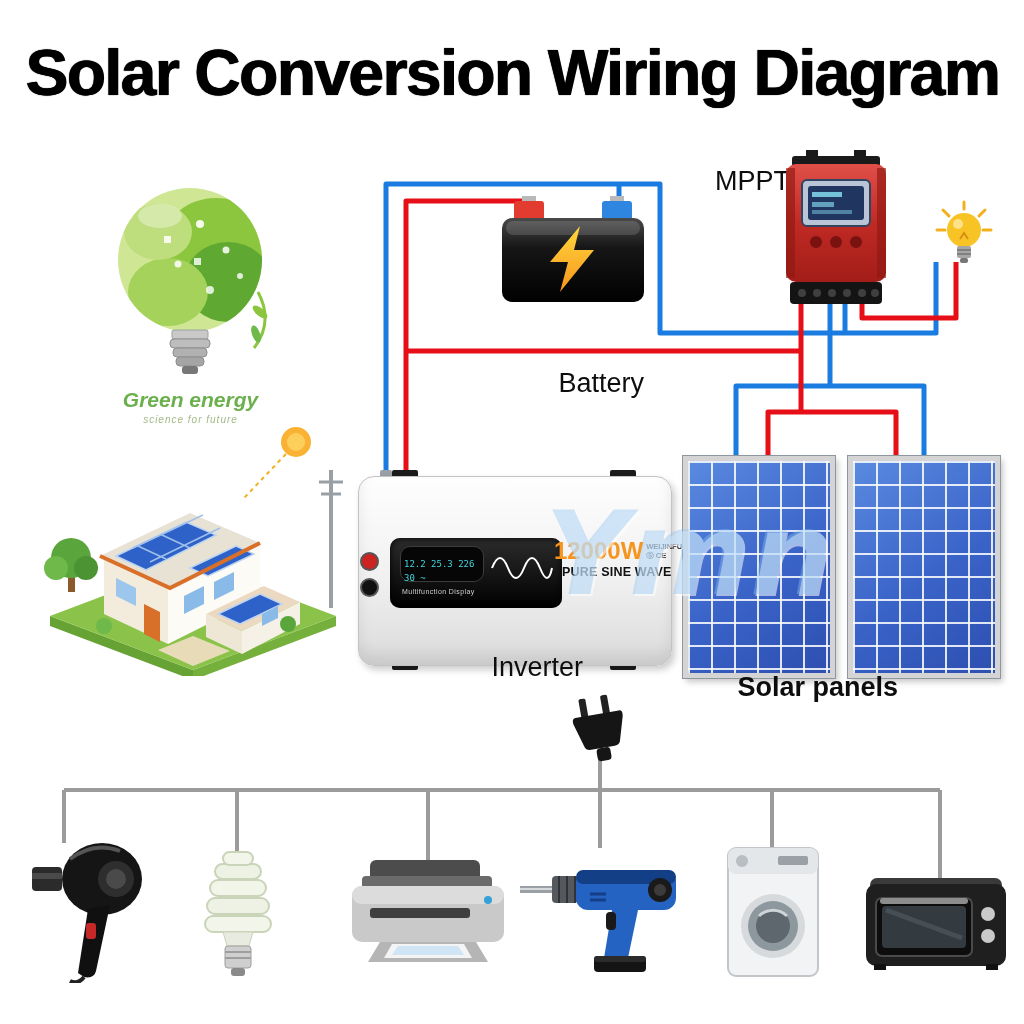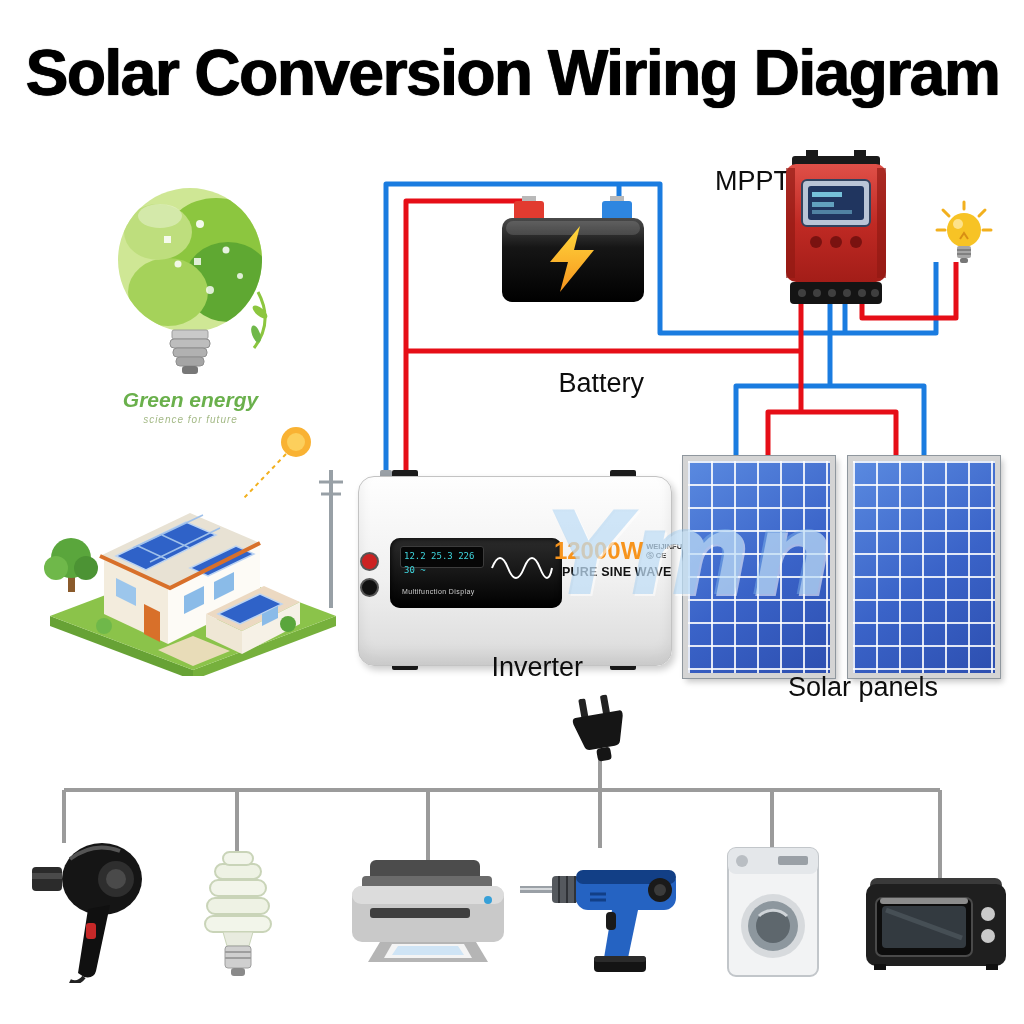--- a/index.html
+++ b/index.html
@@ -25,23 +25,23 @@
     box-shadow:3px 4px 6px rgba(0,0,0,.22);}
   
   .inverter{position:absolute;left:358px;top:468px;width:312px;height:204px;}
   .inv-ear{position:absolute;width:26px;height:9px;background:#1c1c1c;border-radius:2px;}
   .inv-body{position:absolute;left:0;top:8px;width:312px;height:188px;border-radius:16px;
     background:linear-gradient(180deg,#fefefe 0%,#f0f0f0 55%,#dadada 100%);
     border:1px solid #c3c3c3;box-shadow:inset 0 -10px 14px rgba(0,0,0,.08), 3px 4px 7px rgba(0,0,0,.2);}
   .inv-term{position:absolute;width:15px;height:15px;border-radius:50%;border:2px solid #555;}
   .inv-display{position:absolute;left:32px;top:70px;width:172px;height:70px;border-radius:10px;
     background:linear-gradient(180deg,#2c2c2c,#000);box-shadow:inset 0 0 6px #000;}
-  .lcd{position:absolute;left:10px;top:8px;width:84px;height:22px;background:#060606;
-       border:1px solid #3c3c3c;border-radius:3px;color:#3fd6de;
-       font-family:"DejaVu Sans Mono",monospace;font-size:9px;line-height:1.6;padding:2px 3px;box-sizing:border-box;}
+  .lcd{position:absolute;left:10px;top:8px;width:84px;height:36px;background:#060606;
+       border:1px solid #3c3c3c;border-radius:10px;color:#3fd6de;
+       font-family:"DejaVu Sans Mono",monospace;font-size:9px;line-height:1.6;padding:10px 3px;box-sizing:border-box;}
   .inv-caption{position:absolute;left:12px;top:50px;font-size:7px;color:#cfcfcf;letter-spacing:.4px;}
   .inv-right{position:absolute;left:204px;top:72px;width:112px;color:#111;}
   .inv-powrow{display:flex;align-items:flex-start;gap:3px;justify-content:center;}
   .power{color:#f7941d;font-size:24px;font-weight:700;line-height:.95;}
   .brandcol{font-size:7.5px;font-weight:700;line-height:1.2;padding-top:2px;}
   .wave-label{font-size:12.5px;font-weight:700;margin-top:2px;letter-spacing:.2px;white-space:nowrap;}
   
   .watermark{position:absolute;left:545px;top:486px;font-size:116px;font-weight:700;font-style:italic;
     color:rgba(140,195,240,.40);text-shadow:2px 2px 0 rgba(255,255,255,.55);
     font-family:"DejaVu Sans",sans-serif;pointer-events:none;}
@@ -270,21 +270,21 @@
         </span>
       </div>
       <div class="wave-label">PURE SINE WAVE</div>
     </div>
   </div>
 
   <div class="solar-panel" style="left:683px;top:456px;"></div>
   <div class="solar-panel" style="left:848px;top:456px;"></div>
 
   <div class="cap" style="left:398px;top:652px;width:185px;">Inverter</div>
-  <div class="cap" style="left:738px;top:672px;width:200px;">Solar panels</div>
+  <div class="cap" style="left:698px;top:672px;width:200px;font-weight:bold;">Solar panels</div>
 
   <div class="abs" style="left:572px;top:696px;transform:rotate(-10deg);">
     <svg width="56" height="66" viewBox="0 0 56 66">
       <rect x="12" y="0" width="7" height="20" rx="2" fill="#222"></rect>
       <rect x="34" y="0" width="7" height="20" rx="2" fill="#222"></rect>
       <path d="M6 18 L50 18 Q54 18 53 24 L46 48 Q45 52 40 52 L16 52 Q11 52 10 48 L3 24 Q2 18 6 18 Z" fill="#151515"></path>
       <rect x="21" y="52" width="14" height="13" rx="4" fill="#151515"></rect>
     </svg>
   </div>
 

